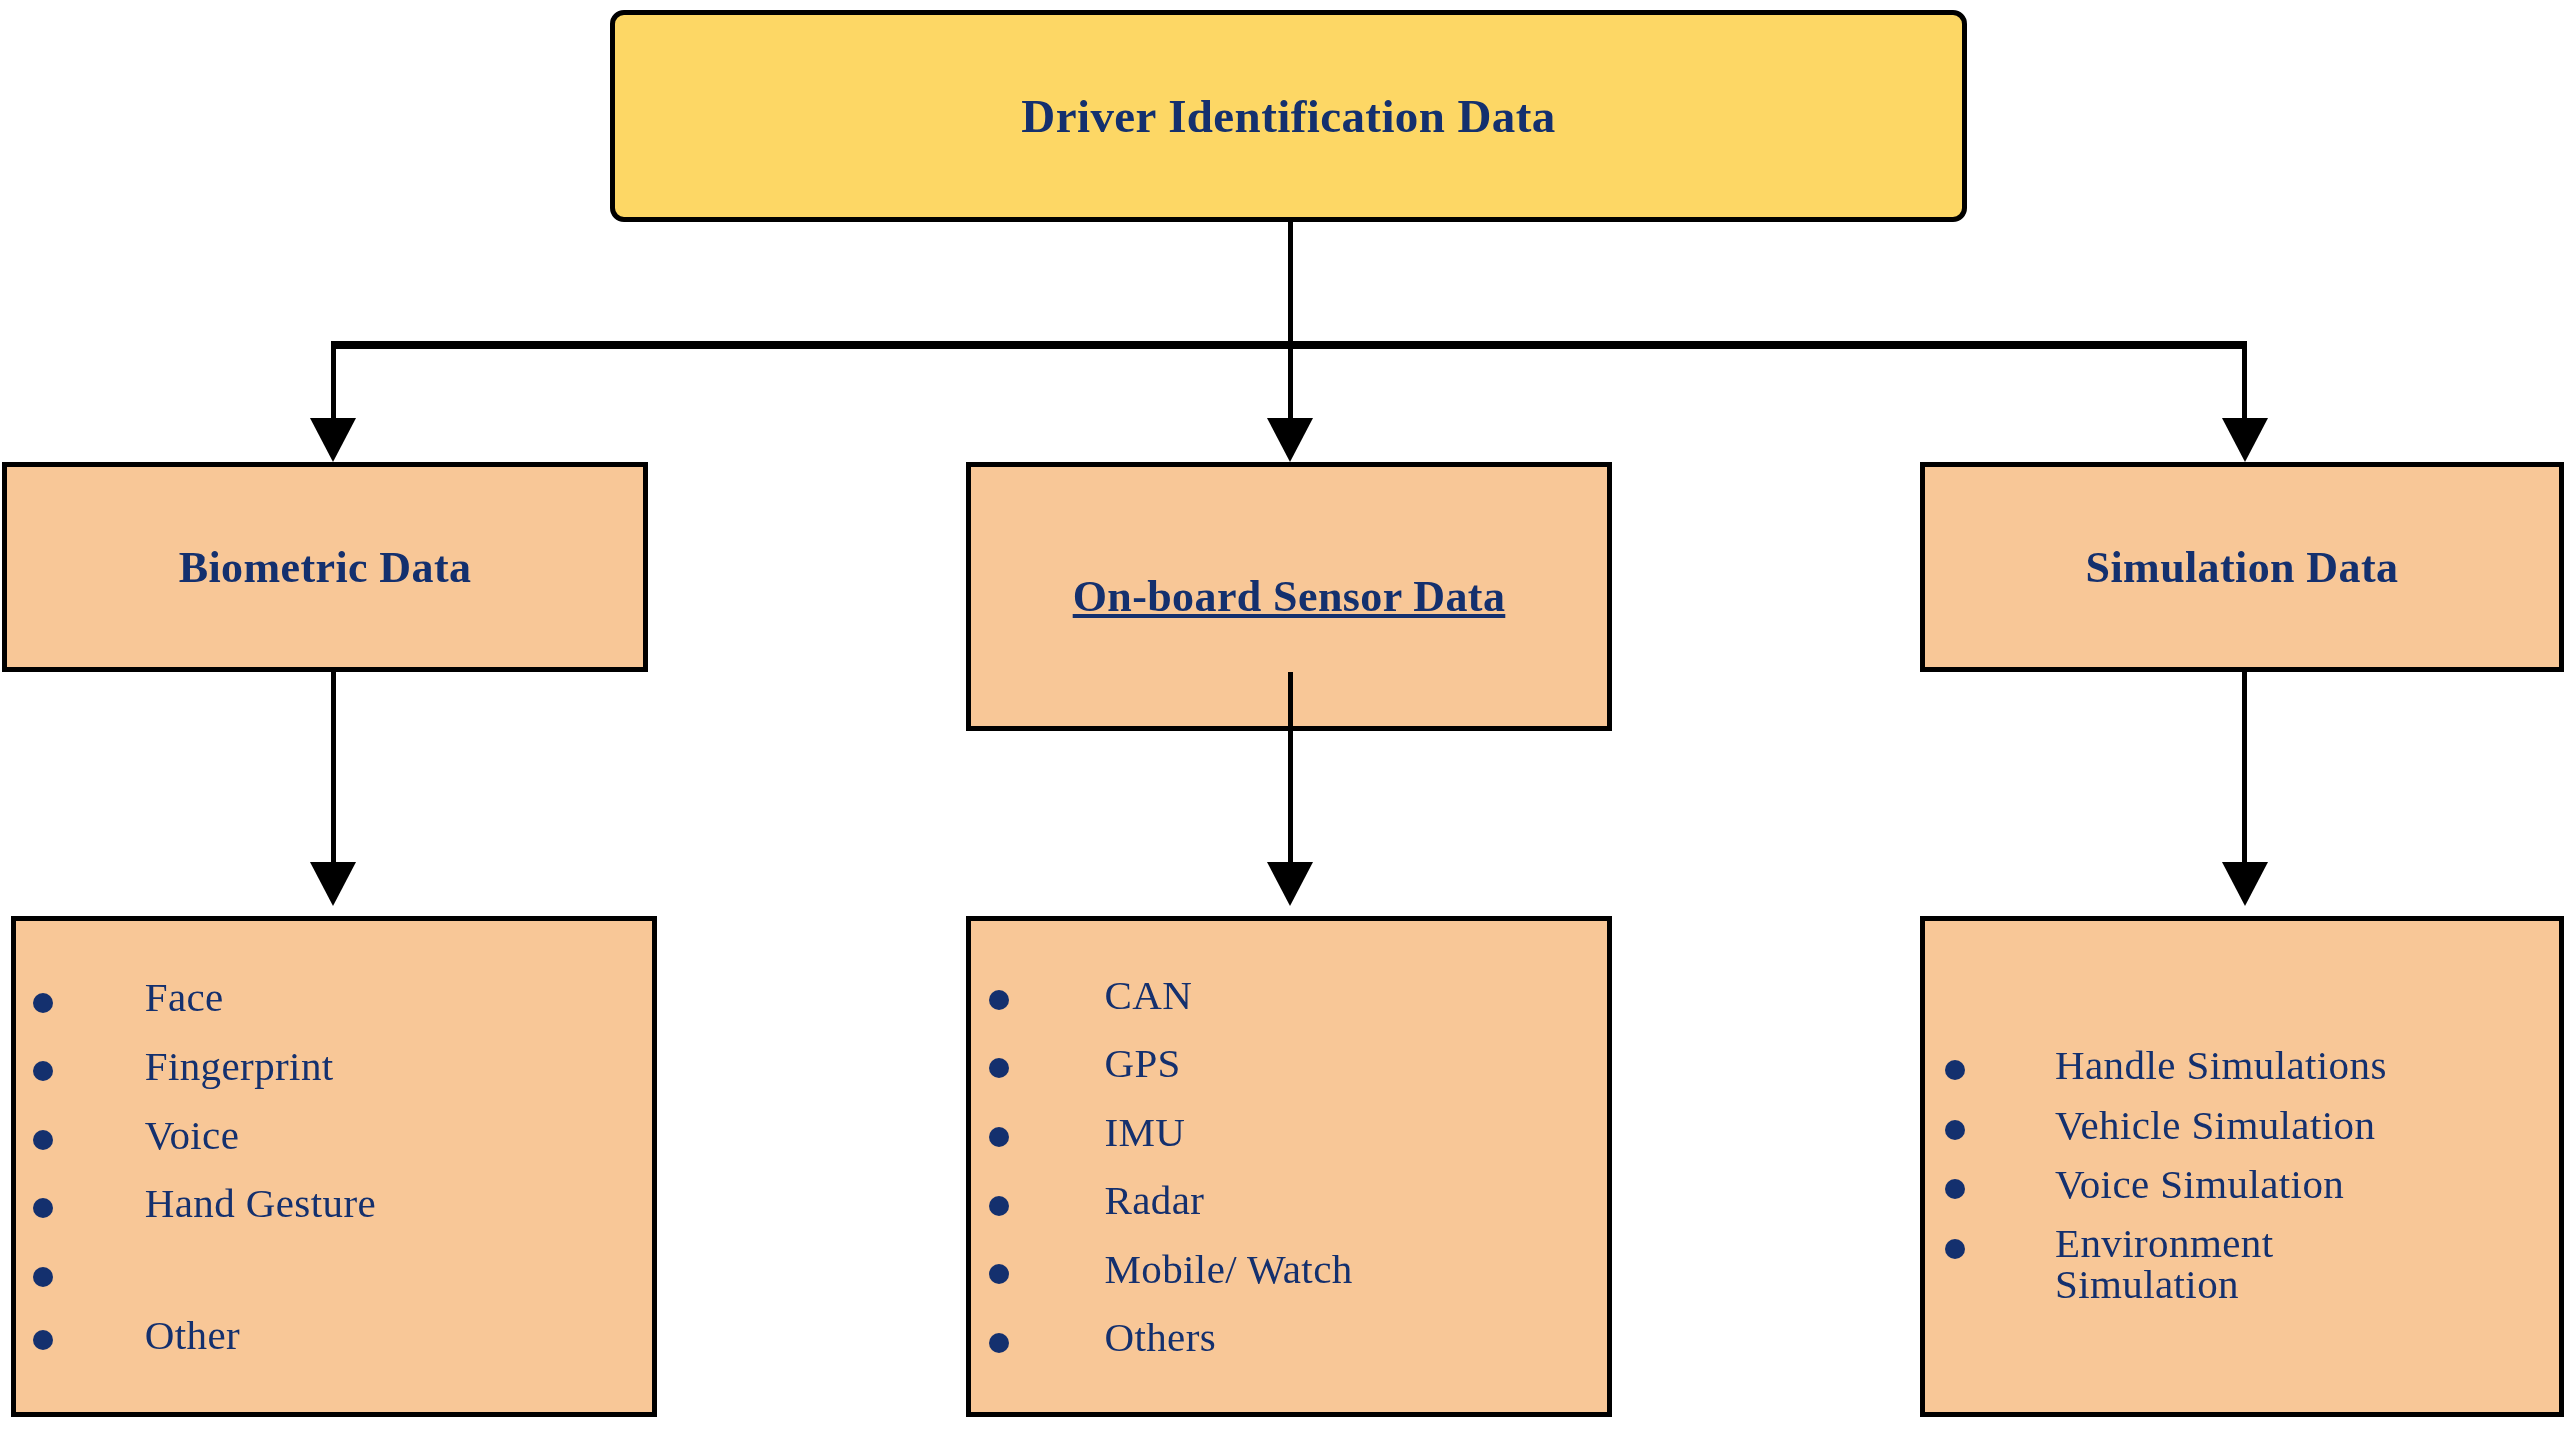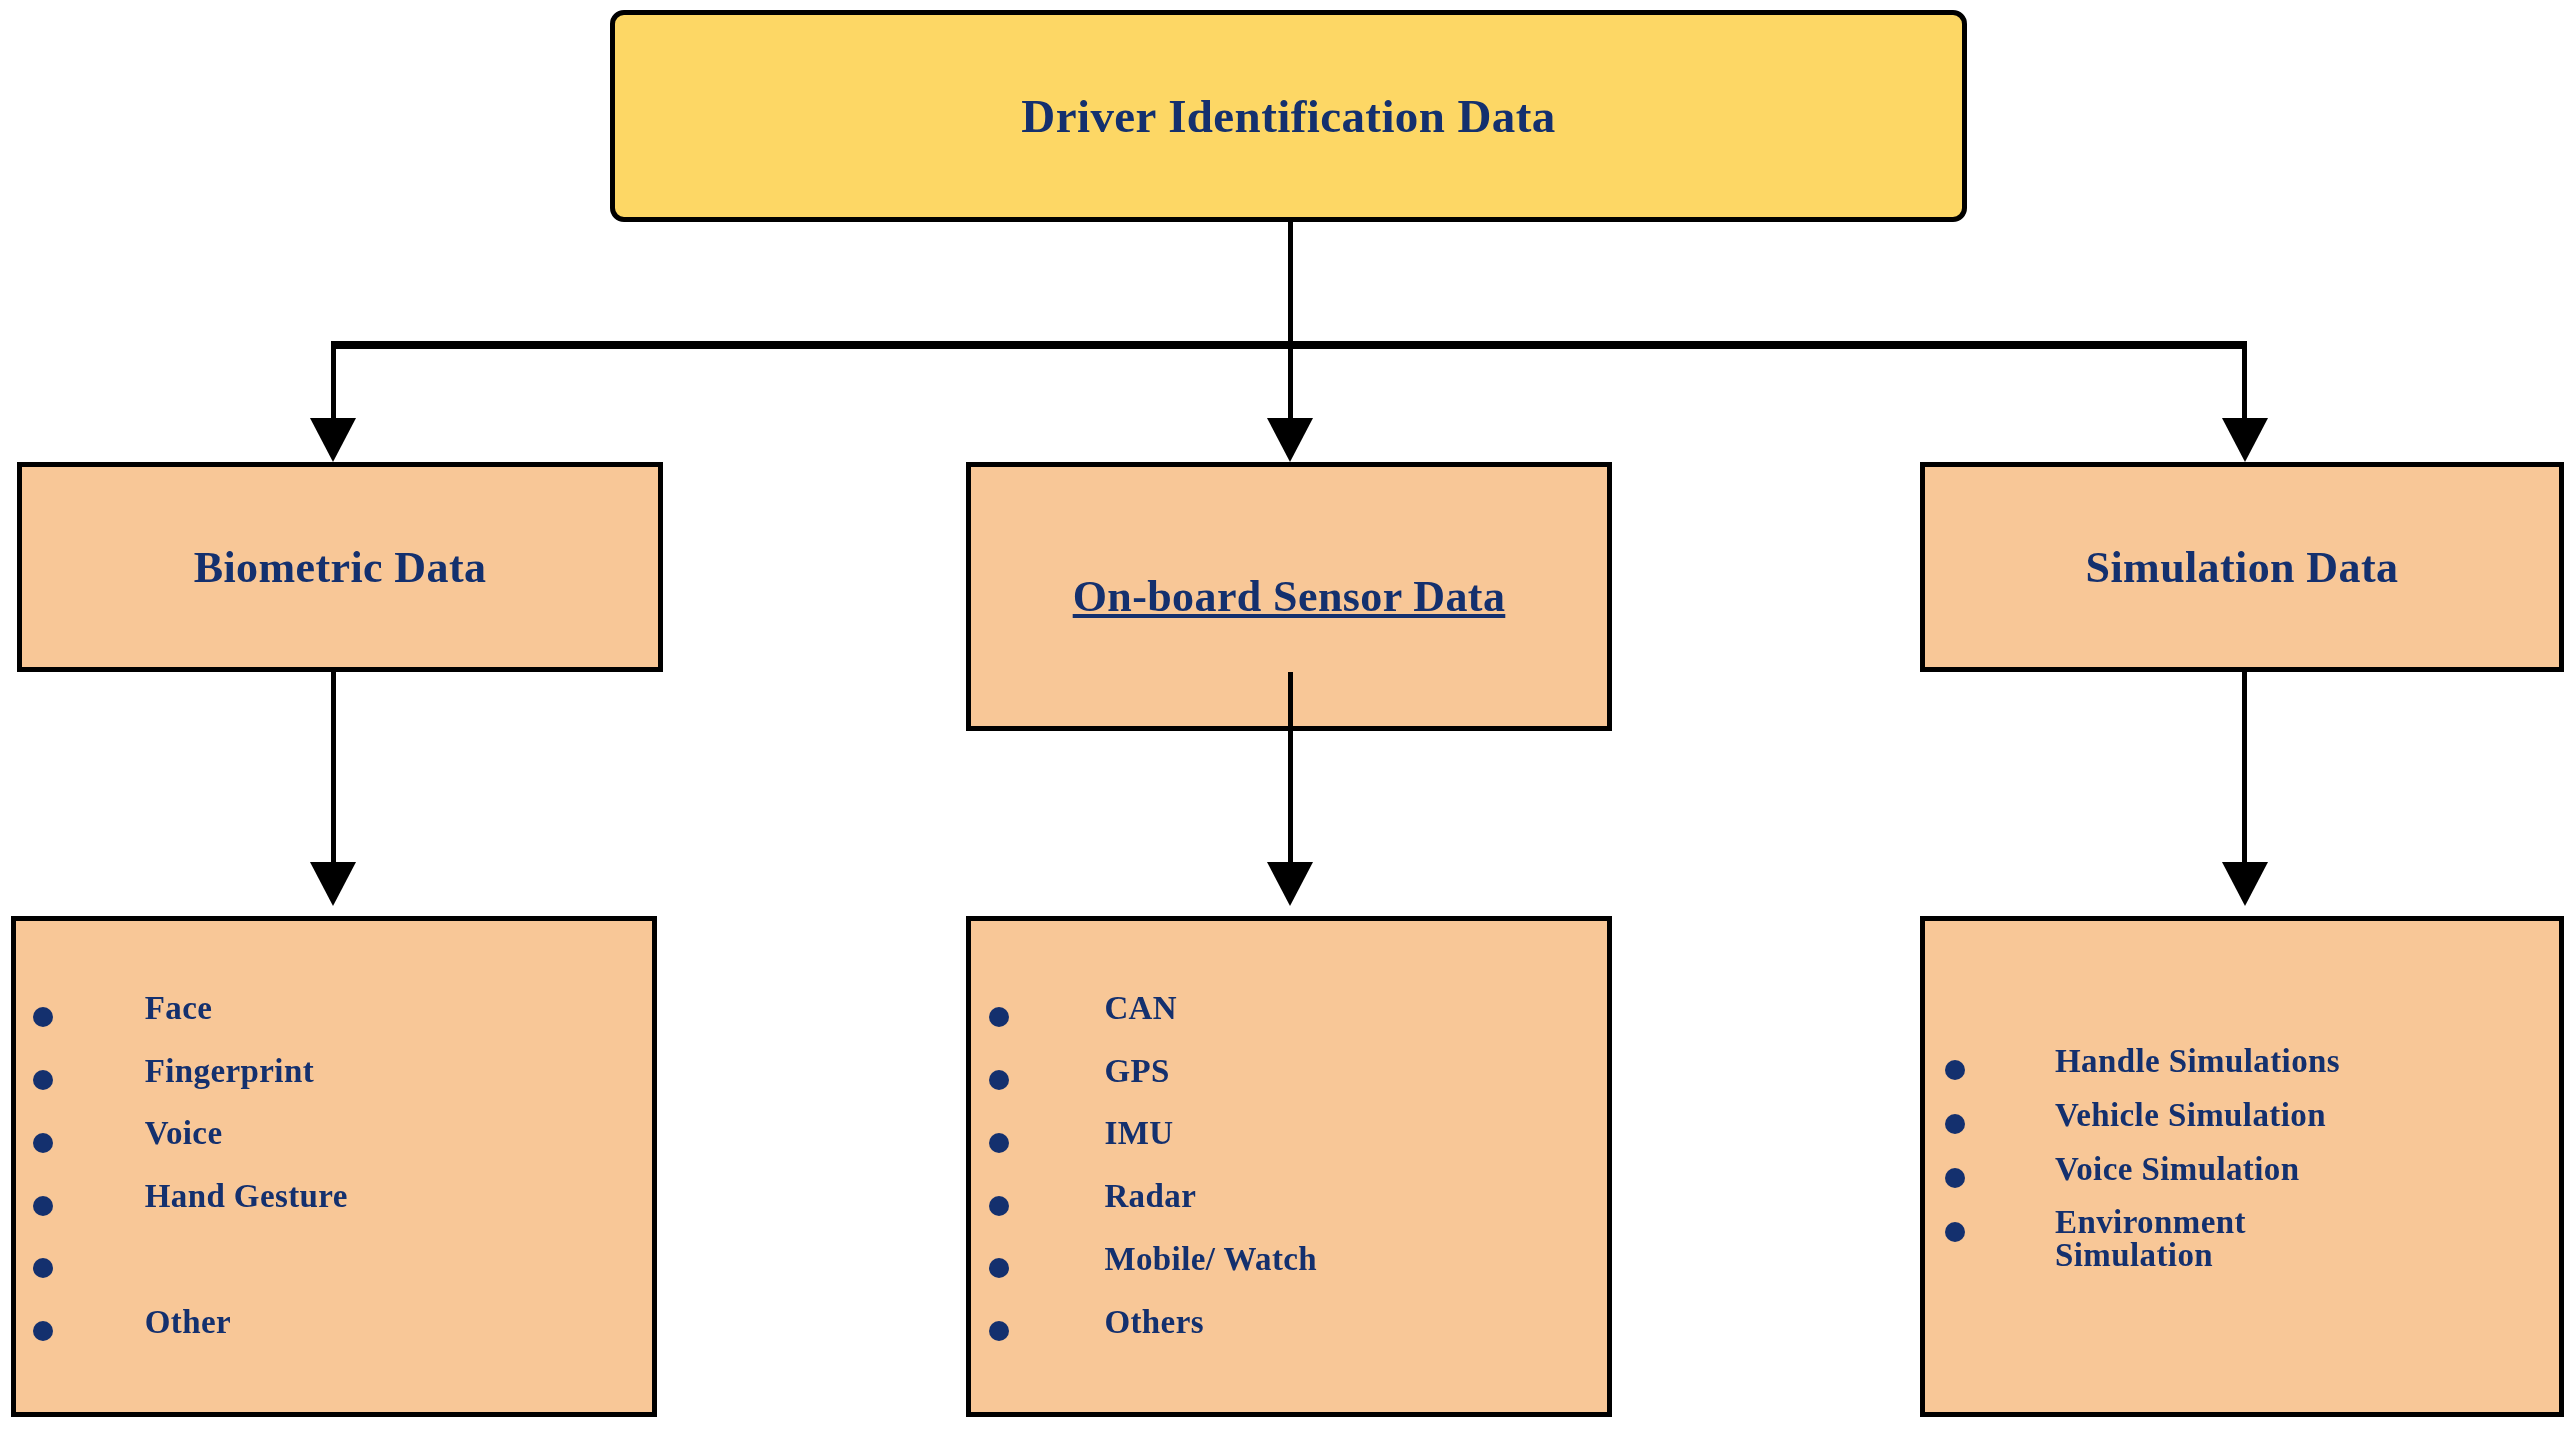--- a/index.html
+++ b/index.html
@@ -47,22 +47,22 @@
     display: flex;
     flex-direction: column;
     justify-content: center;
     height: 100%;
     box-sizing: border-box;
   }
   .bullet-item {
     display: flex;
     align-items: flex-start;
     color: #14306e;
-    font-weight: bold;
-    font-size: 33px;
+    font-weight: normal;
+    font-size: 41px;
     line-height: 1.0;
   }
   .bullet-dot {
     flex: 0 0 auto;
     width: 20px;
     height: 20px;
     border-radius: 50%;
     background: #14306e;
     margin-top: 15.3px;
   }
@@ -116,21 +116,21 @@
 
   <div class="edge" style="left:331px; top:341px; width:4.6px; height:84px;"></div>
   <div class="arrowhead" style="left:310px; top:418px;"></div>
 
   <div class="edge" style="left:1288px; top:341px; width:4.6px; height:84px;"></div>
   <div class="arrowhead" style="left:1267px; top:418px;"></div>
 
   <div class="edge" style="left:2242px; top:341px; width:4.6px; height:84px;"></div>
   <div class="arrowhead" style="left:2222px; top:418px;"></div>
 
-  <div class="node category" id="node-biometric" style="left:17px; top:462px; width:646px; height:210px;">
+  <div class="node category" id="node-biometric" style="left:2px; top:462px; width:646px; height:210px;">
     <span>Biometric Data</span>
   </div>
 
   <div class="node category" id="node-sensor" style="left:966px; top:462px; width:646px; height:269px;text-decoration:underline;">
     <span>On-board Sensor Data</span>
   </div>
 
   <div class="node category" id="node-simulation" style="left:1920px; top:462px; width:644px; height:210px;">
     <span>Simulation Data</span>
   </div>

